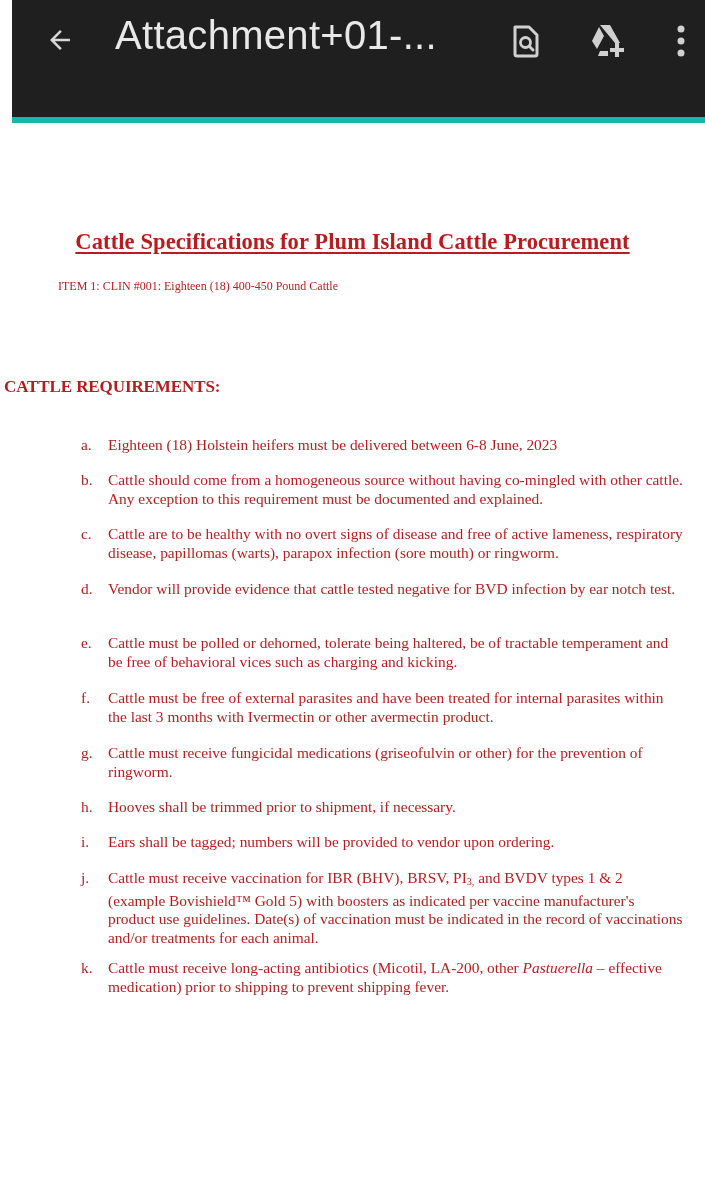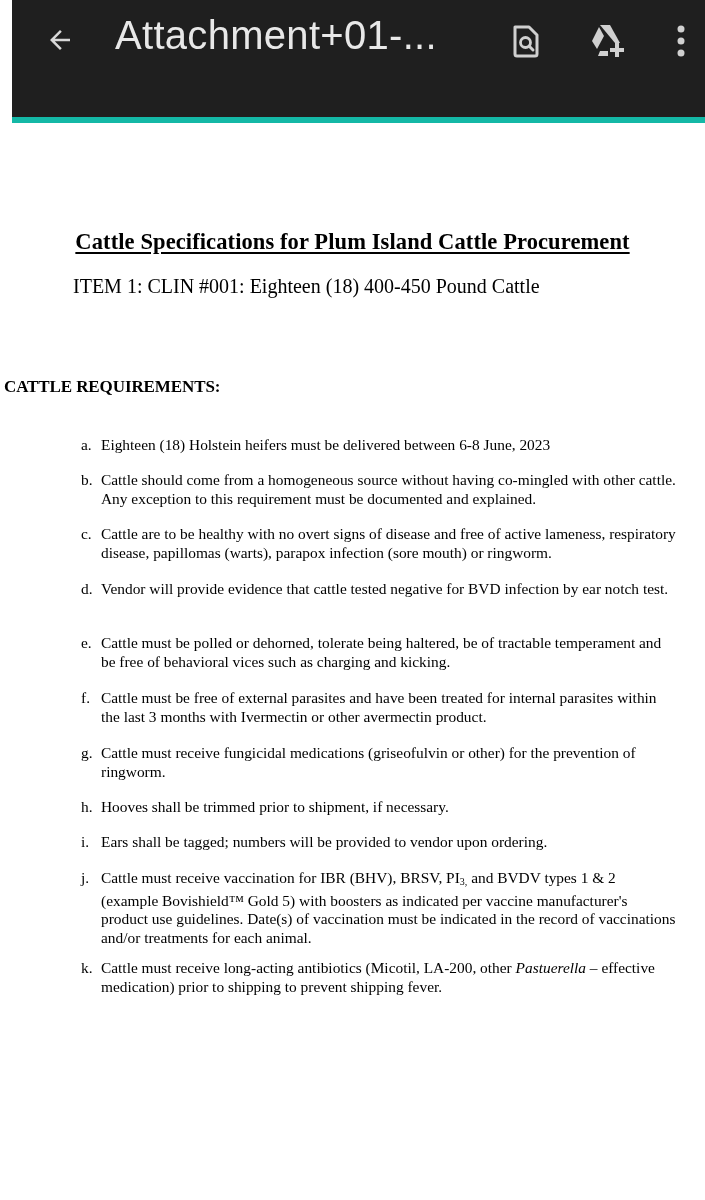--- a/index.html
+++ b/index.html
@@ -48,38 +48,38 @@
     .appbar .icon-more       { left: 648px; }
 
     
     .doc {
       position: absolute;
       left: 0; top: 124px;
       width: 705px;
       height: 1076px;
       background: #ffffff;
       font-family: "Liberation Serif", "DejaVu Serif", serif;
-      color: #000000;
+      color: #b91c1c;
     }
     .doc-title {
       position: absolute;
       left: 0; width: 705px;
       top: 105px;
       text-align: center;
       font-size: 22.5px;
       font-weight: bold;
       text-decoration: underline;
       text-decoration-thickness: 2px;
       text-underline-offset: 3px;
       letter-spacing: 0.1px;
     }
     .item-line {
       position: absolute;
-      left: 73px;
-      font-size: 20px;
+      left: 58px;
+      font-size: 12px;
       line-height: 22px;
       white-space: nowrap;
     }
     .item-line.l1 { top: 151px; }
     .item-line.l2 { top: 173px; }
 
     .section-heading {
       position: absolute;
       left: 4px;
       font-size: 17px;
@@ -104,21 +104,21 @@
       font-size: 15.4px;
       line-height: 18.5px;
     }
     .req-item .marker {
       position: absolute;
       left: 0; top: 0;
       width: 27px;
     }
     .req-item .text {
       display: block;
-      margin-left: 20px;
+      margin-left: 27px;
       width: 575px;
     }
     .req-item .text i { font-style: italic; text-align: center; }
     sub.tiny { font-size: 10px; vertical-align: -2px; }
   </style>
 </head>
 <body>
 
 <div class="appbar">
   <div class="back">

